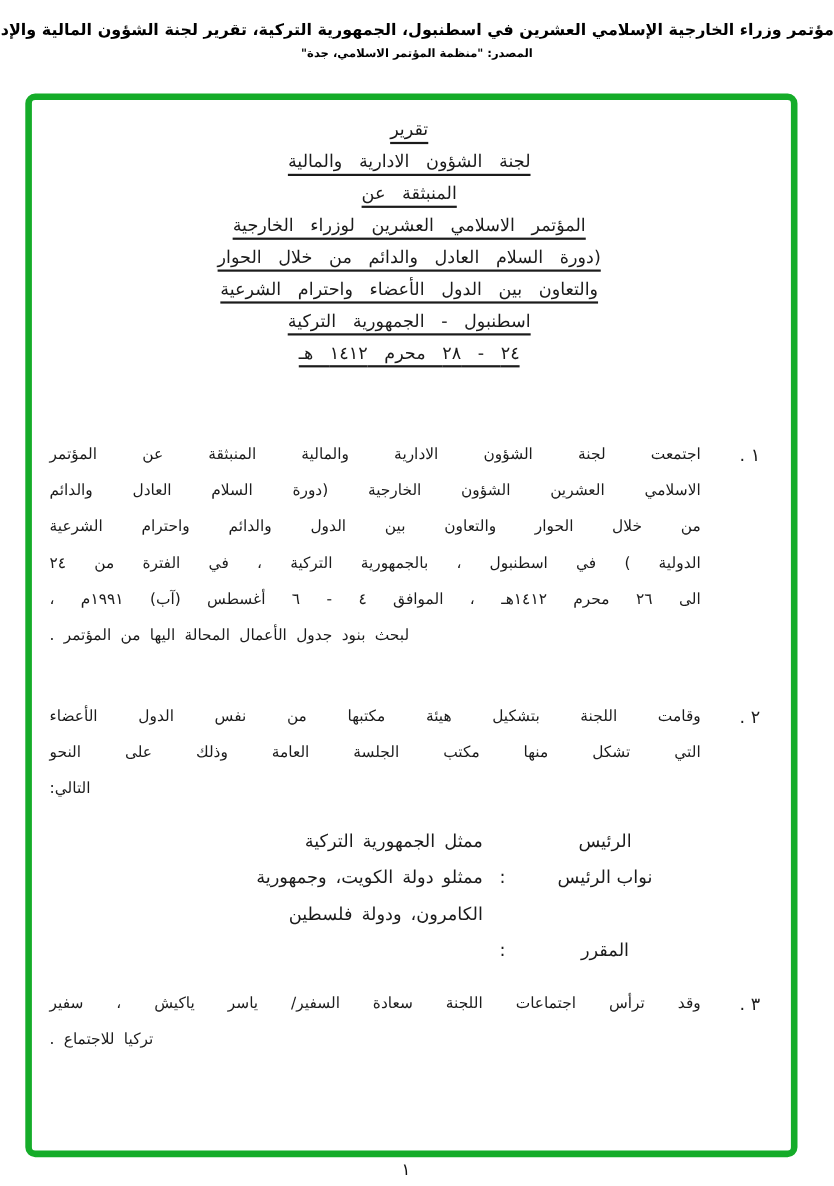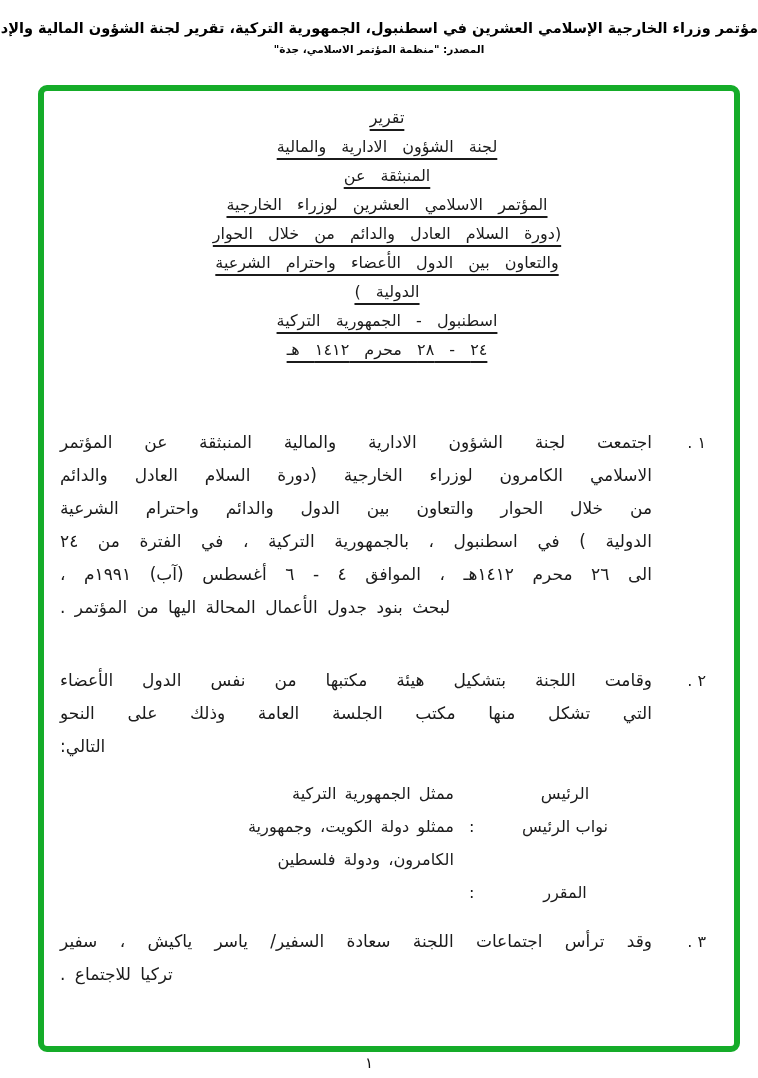--- a/index.html
+++ b/index.html
@@ -34,21 +34,21 @@
   .header-line2 {
     margin-top: 7px;
     font-size: 10.5px;
     font-weight: bold;
     color: #000;
   }
 
   
   .doc-frame {
     position: absolute;
-    left: 38px;
+    left: 23px;
     top: 85px;
     width: 702px;
     height: 967px;
     box-sizing: border-box;
     border: 6px solid #15ac29;
     border-radius: 9px;
     background: #fff;
     direction: rtl;
     padding: 10px 20px 0 16px;
     overflow: hidden;
@@ -80,21 +80,21 @@
   .para-marker {
     flex: 0 0 54px;
     font-size: 16px;
     line-height: 33px;
     text-align: right;
     padding-right: 8px;
     letter-spacing: 4px;
   }
   .para-body {
     flex: 1;
-    font-size: 17px;
+    font-size: 14px;
     line-height: 33px;
     letter-spacing: 0.5px;
     word-spacing: 4px;
   }
   .jline {
     text-align: justify;
     text-align-last: justify;
   }
   .lline {
     text-align: left;
@@ -148,30 +148,29 @@
 
 <div class="doc-frame">
 
   <div class="title-block">
     <div class="title-line"><span>تقرير</span></div>
     <div class="title-line"><span>لجنة الشؤون الادارية والمالية</span></div>
     <div class="title-line"><span>المنبثقة عن</span></div>
     <div class="title-line"><span>المؤتمر الاسلامي العشرين لوزراء الخارجية</span></div>
     <div class="title-line"><span>(دورة السلام العادل والدائم من خلال الحوار</span></div>
     <div class="title-line"><span>والتعاون بين الدول الأعضاء واحترام الشرعية</span></div>
-    <div class="title-line"><span>الدولية )</span></div>
     <div class="title-line"><span>اسطنبول - الجمهورية التركية</span></div>
     <div class="title-line"><span>٢٤ - ٢٨ محرم ١٤١٢ هـ</span></div>
   </div>
 
   <div class="para para-1">
     <div class="para-marker">١ .</div>
     <div class="para-body">
       <div class="jline">اجتمعت لجنة الشؤون الادارية والمالية المنبثقة عن المؤتمر</div>
-      <div class="jline">الاسلامي الكامرون لوزراء الخارجية (دورة السلام العادل والدائم</div>
+      <div class="jline">الاسلامي العشرين الشؤون الخارجية (دورة السلام العادل والدائم</div>
       <div class="jline">من خلال الحوار والتعاون بين الدول والدائم واحترام الشرعية</div>
       <div class="jline">الدولية ) في اسطنبول ، بالجمهورية التركية ، في الفترة من ٢٤</div>
       <div class="jline">الى ٢٦ محرم ١٤١٢هـ ، الموافق ٤ - ٦ أغسطس (آب) ١٩٩١م ،</div>
       <div class="lline">لبحث بنود جدول الأعمال المحالة اليها من المؤتمر .</div>
     </div>
   </div>
 
   <div class="para para-2">
     <div class="para-marker">٢ .</div>
     <div class="para-body">

